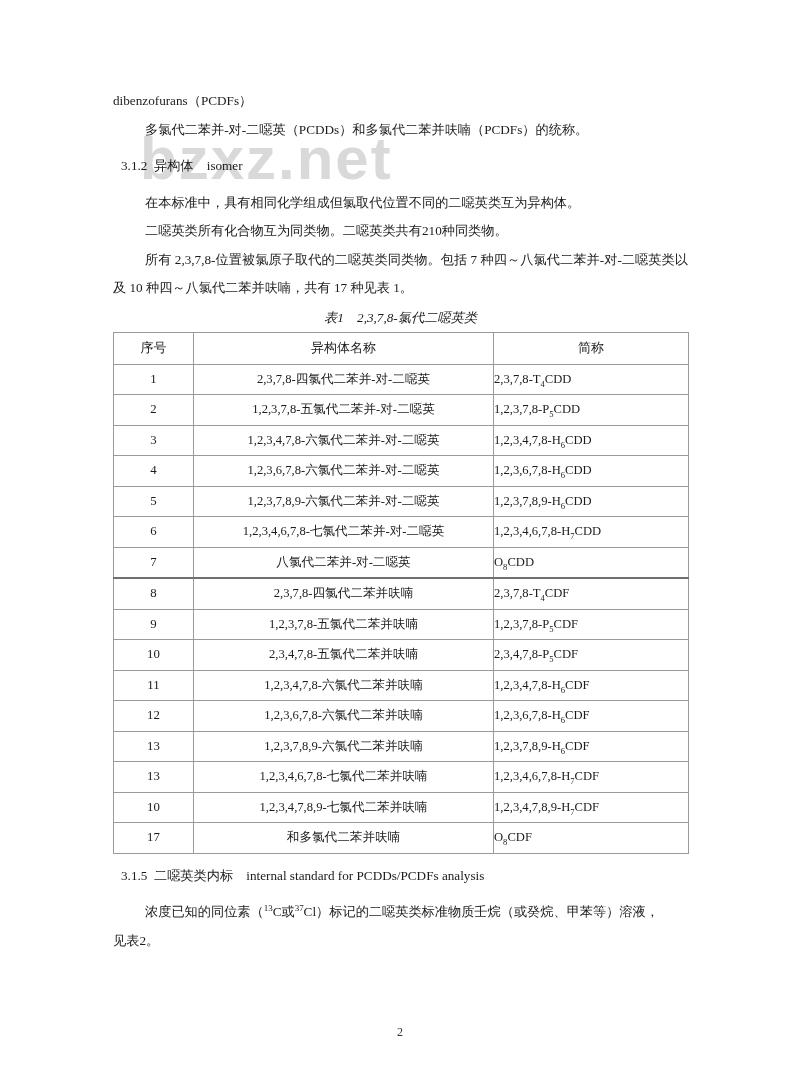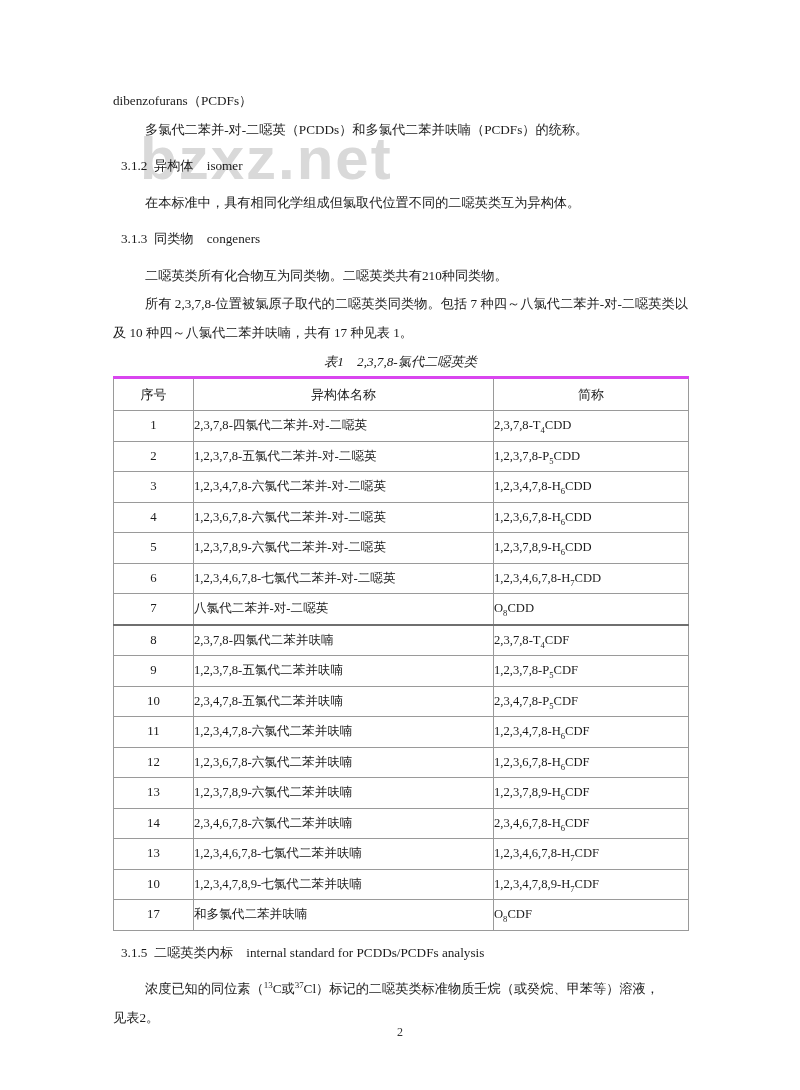--- a/index.html
+++ b/index.html
@@ -92,25 +92,25 @@
   table.isomer-table thead th {
     text-align: center;
     height: 31px;
     font-size: 13px;
   }
   col.c-no   { width: 80px; }
   col.c-name { width: 300px; }
   col.c-abbr { width: 195px; }
 
   td.no   { text-align: center; font-size: 12.8px; }
-  td.name { text-align: left; padding-left: 13px; }
+  td.name { text-align: center; padding-left: 13px; }
   td.abbr { text-align: left; padding-left: 11px; }
 
   tr.section-end td { border-bottom: 2px solid #6f6f6f; }
-  table.isomer-table { border-top: 3px solid #d946ef; }
+  table.isomer-table { border-top: 1px solid #d946ef; }
 
   
   .page-number {
     position: absolute;
     left: 0;
     right: 0;
     top: 1025px;
     text-align: center;
     font-size: 12px;
     color: #333;
@@ -124,21 +124,20 @@
   <div class="watermark">bzxz.net</div>
 
   <div class="content">
 
     <p class="para flush">dibenzofurans（PCDFs）</p>
     <p class="para indent2">多氯代二苯并-对-二噁英（PCDDs）和多氯代二苯并呋喃（PCDFs）的统称。</p>
 
     <p class="clause">3.1.2  异构体    isomer</p>
     <p class="para indent2">在本标准中，具有相同化学组成但氯取代位置不同的二噁英类互为异构体。</p>
 
-    <p class="clause">3.1.3  同类物    congeners</p>
     <p class="para indent2">二噁英类所有化合物互为同类物。二噁英类共有210种同类物。</p>
 
     <p class="para indent2">所有 2,3,7,8-位置被氯原子取代的二噁英类同类物。包括 7 种四～八氯代二苯并-对-二噁英类以及 10 种四～八氯代二苯并呋喃，共有 17 种见表 1。</p>
 
     <div class="table-caption">表1    2,3,7,8-氯代二噁英类</div>
 
     <table class="isomer-table">
       <colgroup>
         <col class="c-no">
           <col class="c-name">
@@ -211,25 +210,20 @@
             <td class="no">12</td>
             <td class="name">1,2,3,6,7,8-六氯代二苯并呋喃</td>
             <td class="abbr"><span>1,2,3,6,7,8-H</span><sub>6</sub><span>CDF</span></td>
           </tr>
           <tr>
             <td class="no">13</td>
             <td class="name">1,2,3,7,8,9-六氯代二苯并呋喃</td>
             <td class="abbr"><span>1,2,3,7,8,9-H</span><sub>6</sub><span>CDF</span></td>
           </tr>
           <tr>
-            <td class="no">14</td>
-            <td class="name">2,3,4,6,7,8-六氯代二苯并呋喃</td>
-            <td class="abbr"><span>2,3,4,6,7,8-H</span><sub>6</sub><span>CDF</span></td>
-          </tr>
-          <tr>
             <td class="no">13</td>
             <td class="name">1,2,3,4,6,7,8-七氯代二苯并呋喃</td>
             <td class="abbr"><span>1,2,3,4,6,7,8-H</span><sub>7</sub><span>CDF</span></td>
           </tr>
           <tr>
             <td class="no">10</td>
             <td class="name">1,2,3,4,7,8,9-七氯代二苯并呋喃</td>
             <td class="abbr"><span>1,2,3,4,7,8,9-H</span><sub>7</sub><span>CDF</span></td>
           </tr>
           <tr>

